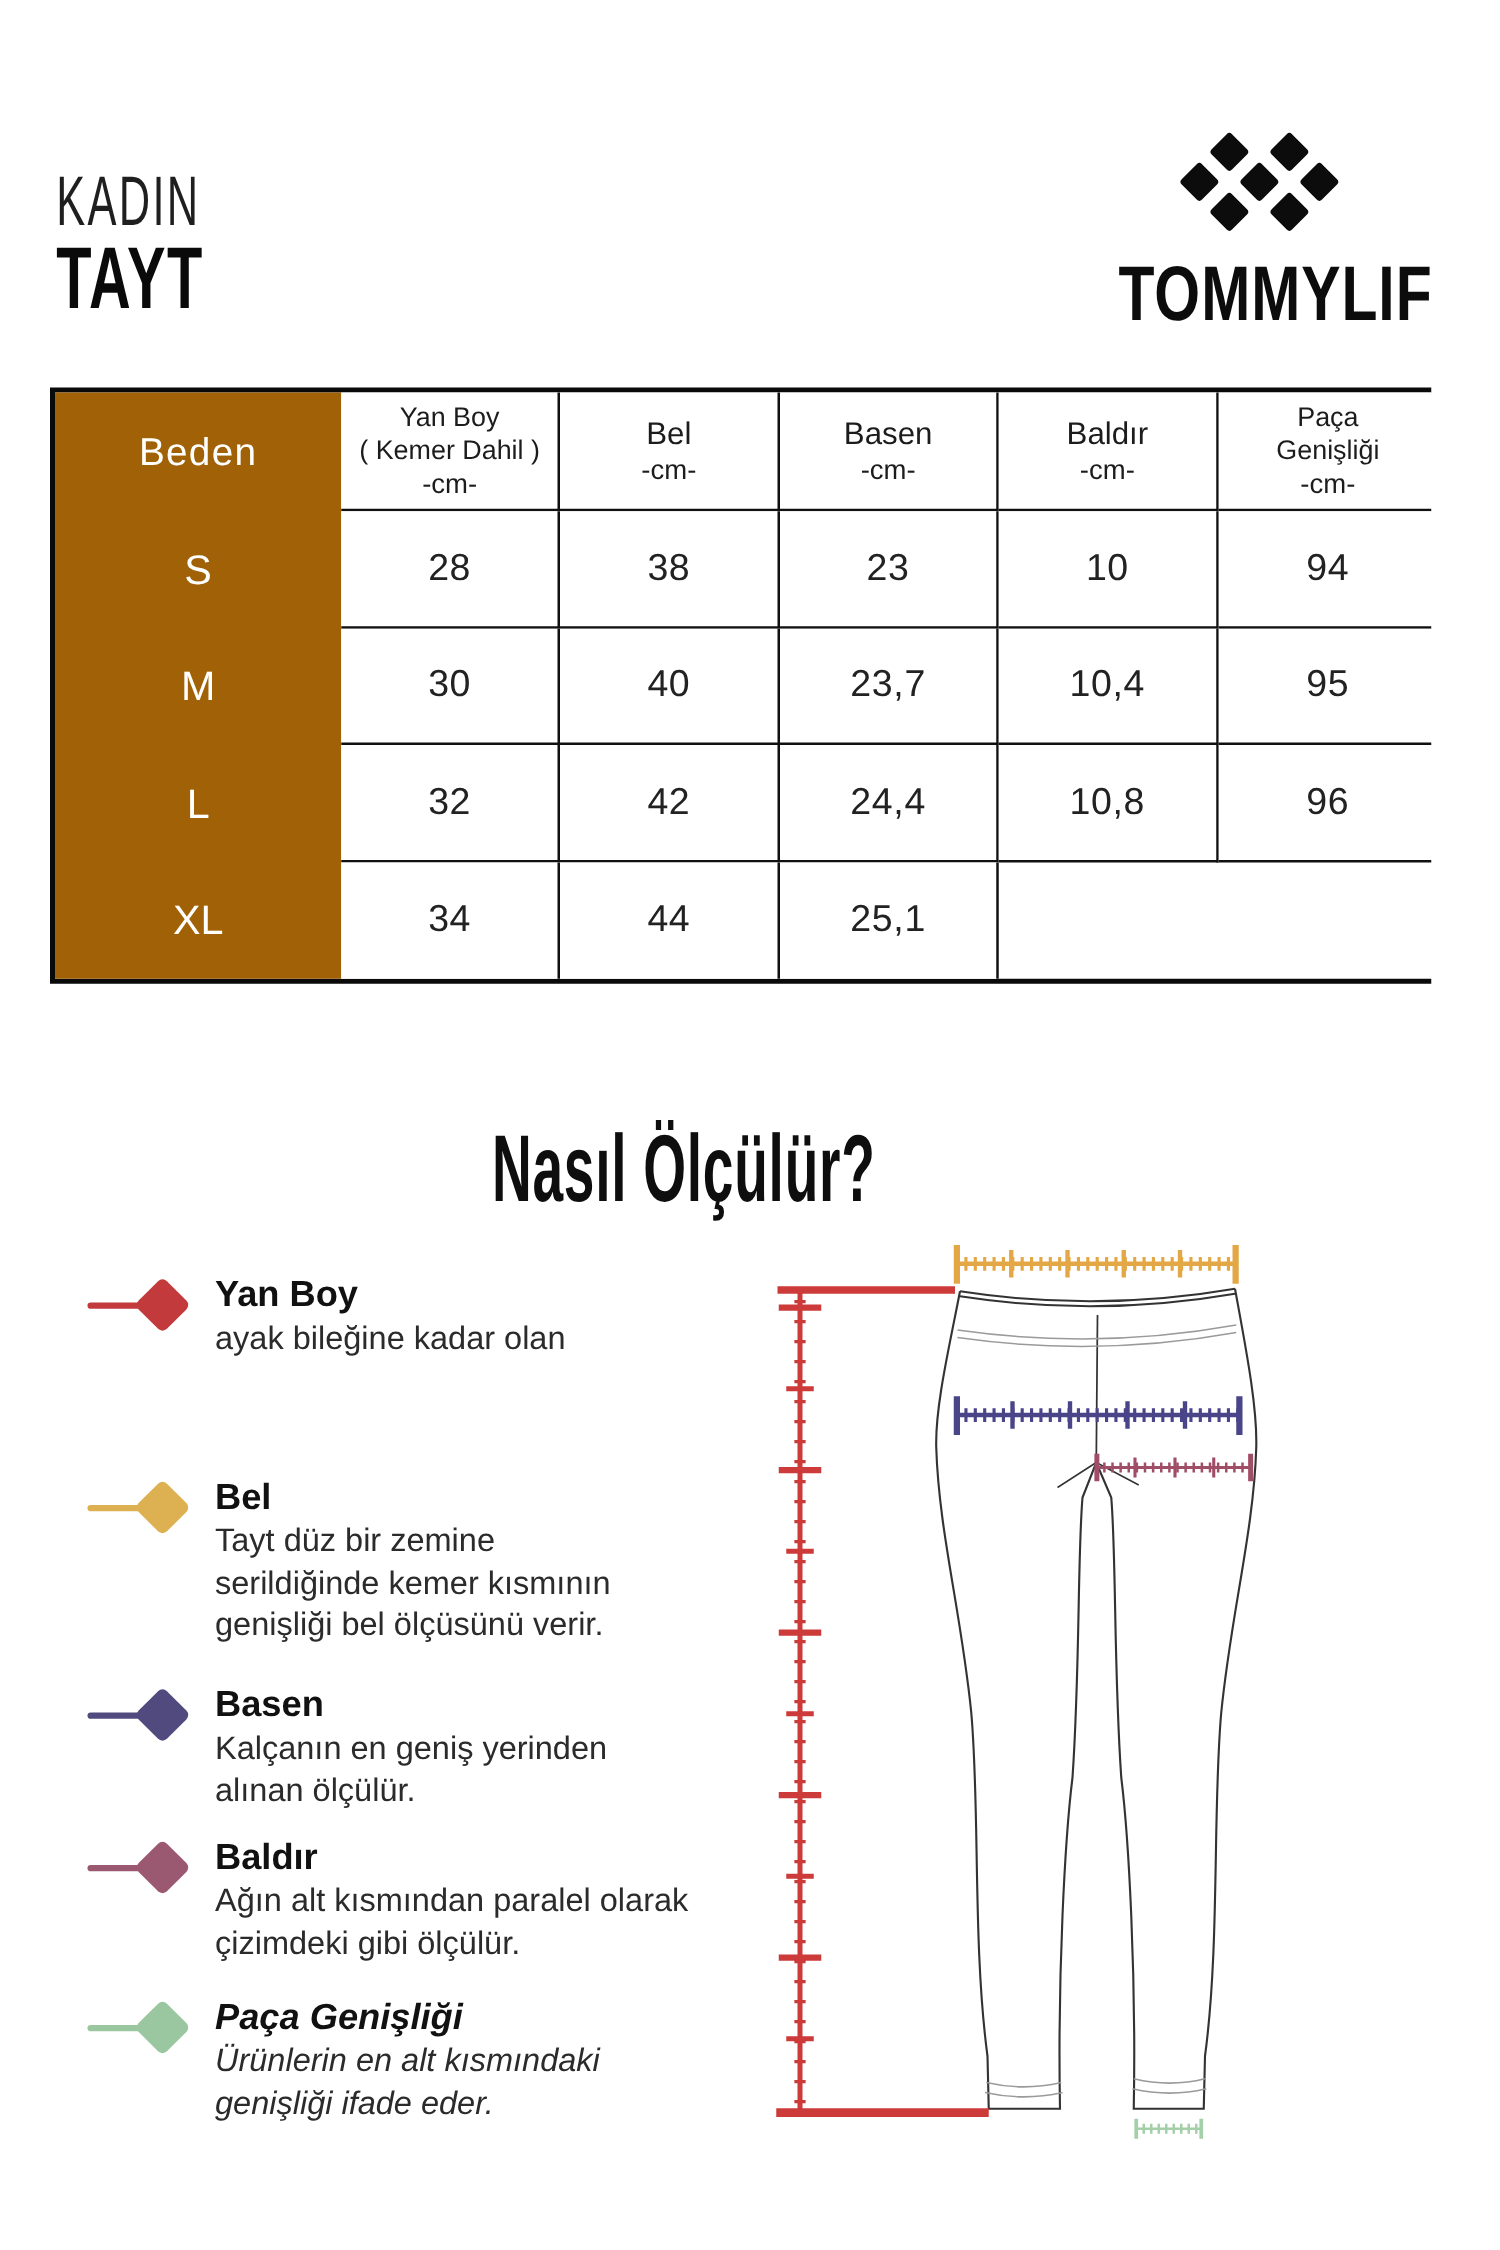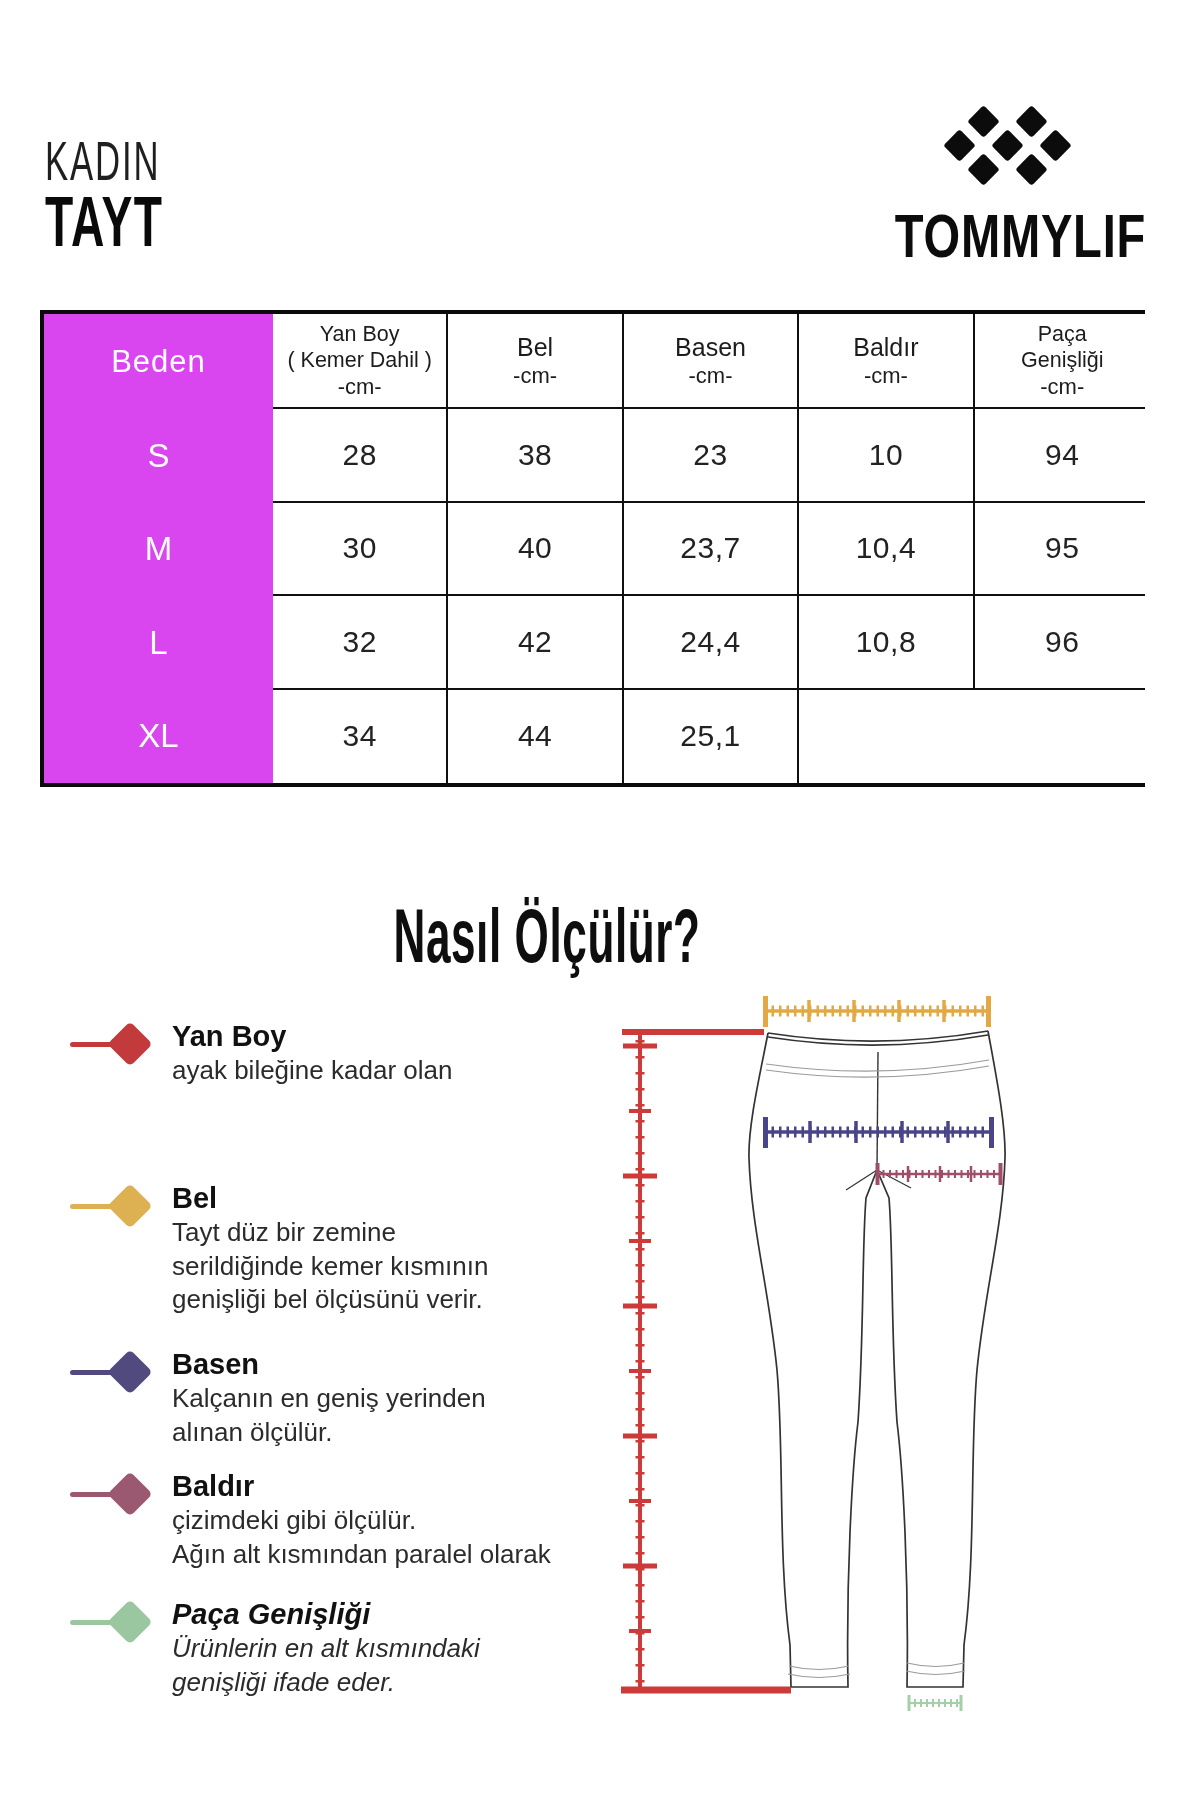--- a/index.html
+++ b/index.html
@@ -12,21 +12,21 @@
   .prod{position:absolute;left:45px;top:182px;font-size:70px;font-weight:800;color:#0a0a0a;
         letter-spacing:2px;transform:scaleX(.66);transform-origin:0 0;}
   .brand{position:absolute;left:860px;top:200px;width:290px;text-align:center;font-size:62px;
          font-weight:800;color:#0c0c0c;letter-spacing:1px;transform:scaleX(.76);transform-origin:50% 0;}
   .logo{position:absolute;left:940px;top:100px;width:134px;height:90px;}
   .dmd{position:absolute;width:23px;height:23px;background:#0c0c0c;border-radius:3px;transform:rotate(45deg);}
 
   
   .sizetable{position:absolute;left:40px;top:310px;width:1114px;height:477px;box-sizing:border-box;
              border:4px solid #0a0a0a;display:flex;background:#fff;}
-  .tcol-left{flex:0 0 229px;background:#d946ef;display:grid;grid-template-rows:95px repeat(4,1fr);}
+  .tcol-left{flex:0 0 229px;background:#a16207;display:grid;grid-template-rows:95px repeat(4,1fr);}
   .tcol-left>div{display:flex;align-items:center;justify-content:center;color:#fff;}
   .corner{font-size:31px;letter-spacing:1px;}
   .sizelab{font-size:33px;}
   .tgrid{flex:1;display:grid;grid-template-columns:repeat(5,1fr);grid-template-rows:95px repeat(4,1fr);}
   .cell{display:flex;flex-direction:column;align-items:center;justify-content:center;
         border-right:2.5px solid #101010;border-bottom:2.5px solid #101010;background:#fff;}
   .cell:nth-child(5n){border-right:none;}
   .cell:nth-child(n+21){border-bottom:none;}
   .col-head .hl{font-size:25px;line-height:30px;}
   .col-head.small .hl{font-size:21.5px;line-height:26px;}
@@ -201,22 +201,22 @@
     </div>
   </div>
 
   <div class="legend-item" style="top:1468px;">
     <div class="lg-icon">
       <div class="lg-line" style="background-color: rgb(155, 89, 113);"></div>
       <div class="lg-dmd" style="background-color: rgb(155, 89, 113);"></div>
     </div>
     <div class="lg-text">
       <div class="lg-title">Baldır</div>
+      <div class="lg-desc">Ağın alt kısmından paralel olarak</div>
       <div class="lg-desc">çizimdeki gibi ölçülür.</div>
-      <div class="lg-desc">Ağın alt kısmından paralel olarak</div>
     </div>
   </div>
 
   <div class="legend-item" style="top:1596px;font-style:italic;">
     <div class="lg-icon">
       <div class="lg-line" style="background-color: rgb(155, 199, 160);"></div>
       <div class="lg-dmd" style="background-color: rgb(155, 199, 160);"></div>
     </div>
     <div class="lg-text">
       <div class="lg-title">Paça Genişliği</div>

